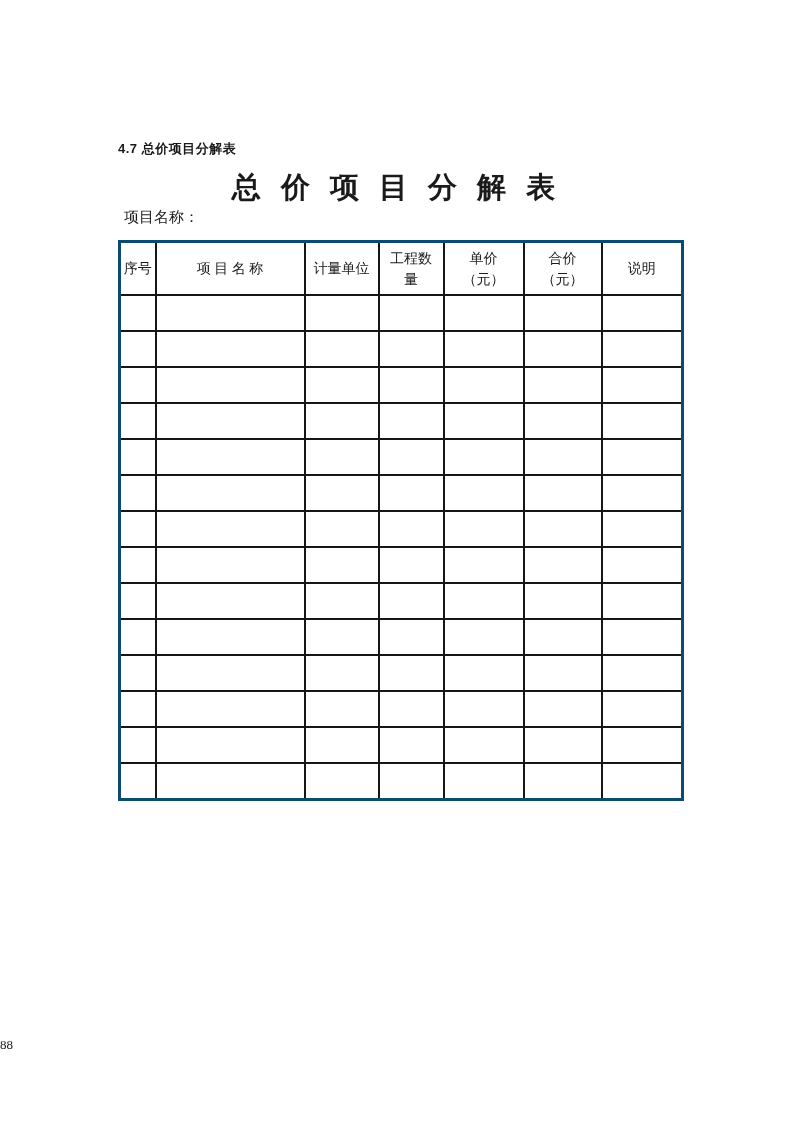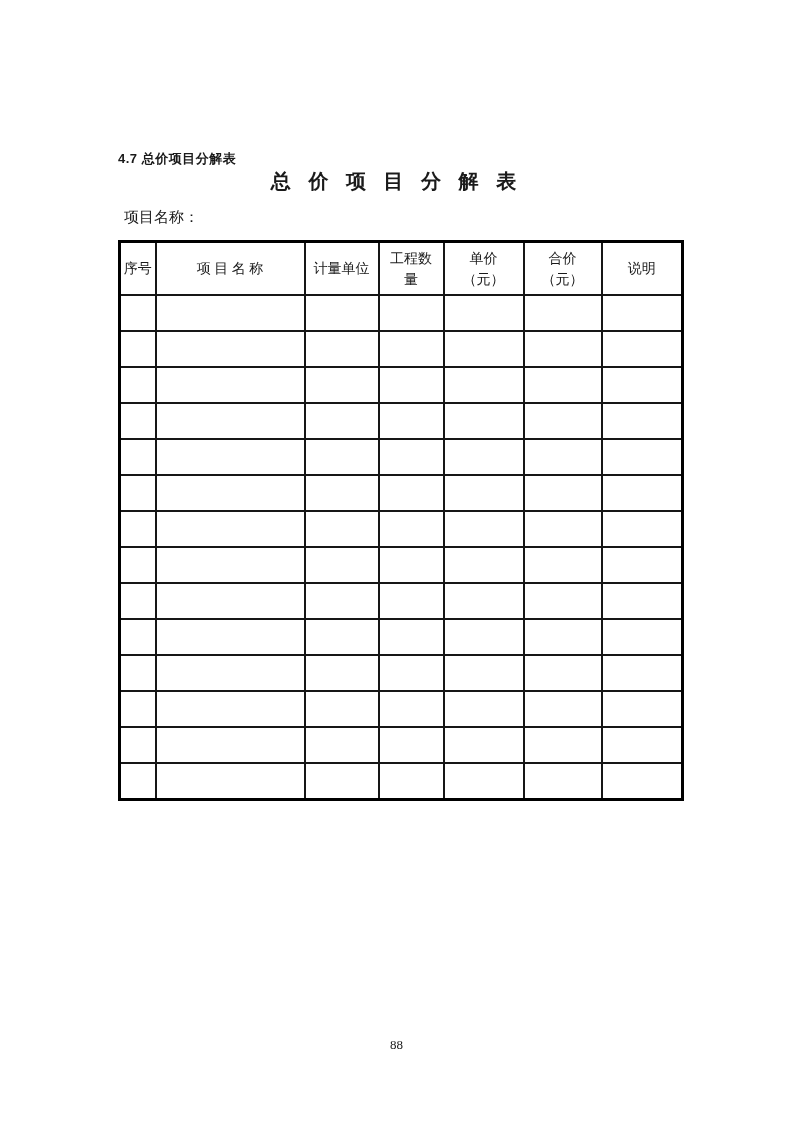--- a/index.html
+++ b/index.html
@@ -11,54 +11,54 @@
     position: relative;
     width: 793px;
     height: 1122px;
     font-family: "Liberation Serif", serif;
     color: #1a1a1a;
     overflow: hidden;
   }
   .section-heading {
     position: absolute;
     left: 118px;
-    top: 150px;
+    top: 140px;
     font-size: 13px;
     font-weight: bold;
     font-family: "Liberation Sans", sans-serif;
     letter-spacing: 0.5px;
     white-space: nowrap;
   }
   .form-title {
     position: absolute;
     left: 0;
     right: 0;
     top: 168px;
     text-align: center;
-    font-size: 20px;
+    font-size: 29px;
     font-weight: bold;
     font-family: "Liberation Sans", sans-serif;
     letter-spacing: 6px;
     white-space: nowrap;
   }
   .project-label {
     position: absolute;
     left: 124px;
     top: 208px;
     font-size: 15px;
     white-space: nowrap;
   }
   table.breakdown {
     position: absolute;
     left: 118px;
     top: 240px;
     border-collapse: collapse;
     table-layout: fixed;
     width: 563px;
-    border: 3px solid #000000;
+    border: 3px solid #0c4a6e;
     padding-left: 24px;
   }
   table.breakdown th,
   table.breakdown td {
     border: 2px solid #161616;
     padding: 0;
     text-align: center;
     vertical-align: middle;
     font-weight: normal;
     font-size: 14px;
@@ -73,21 +73,21 @@
   }
   .hdr-line {
     display: block;
     white-space: nowrap;
   }
   .page-number {
     position: absolute;
     left: 0;
     right: 0;
     top: 1037px;
-    text-align: center;
+    text-align: left;
     font-size: 13px;
   }
 </style>
 </head>
 <body>
 
 <div class="section-heading">4.7 总价项目分解表</div>
 
 <div class="form-title">总 价 项 目 分 解 表</div>
 

